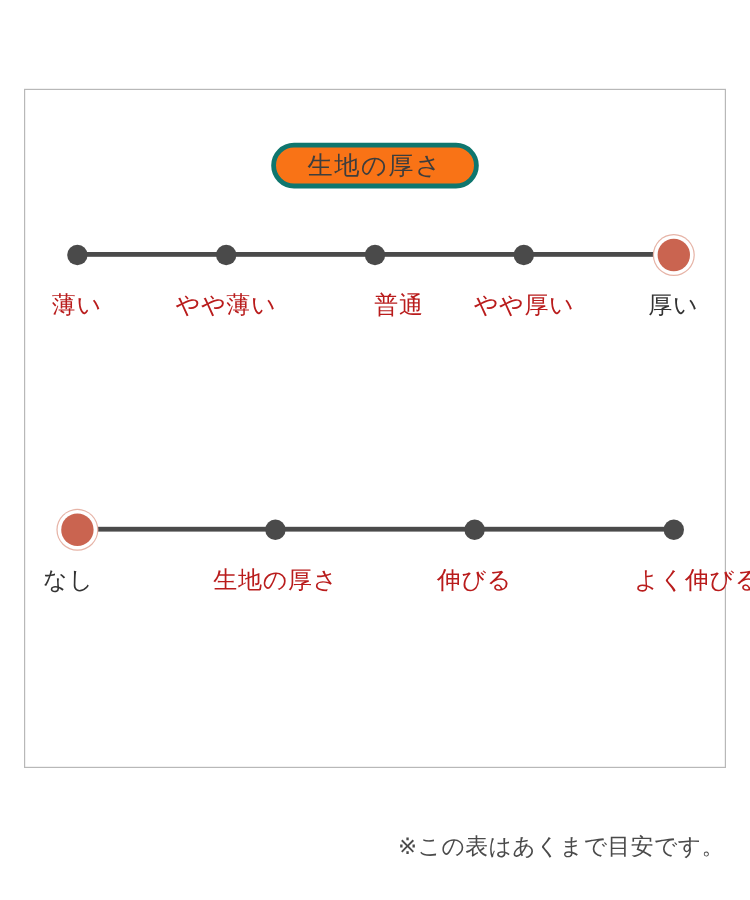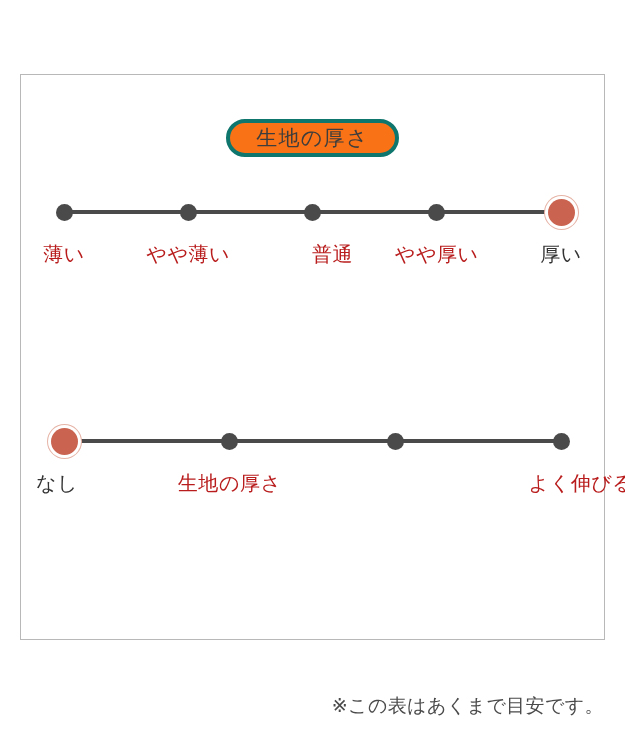--- a/index.html
+++ b/index.html
@@ -180,19 +180,20 @@
       <div class="stop" style="left: 374.333px;">
         <span class="dot"></span>
       </div>
       <div class="stop" style="left: 540px;">
         <span class="dot"></span>
       </div>
     </div>
     <div class="label-row">
       <span class="scale-label active" style="left: 36px;">なし</span>
       <span class="scale-label" style="left: 208.667px;">生地の厚さ</span>
+      <span class="scale-label" style="left: 374.333px;">伸びる</span>
       <span class="scale-label" style="left: 560px;">よく伸びる</span>
     </div>
   </div>
 
 </div>
 
 <div id="footnote">※この表はあくまで目安です。</div>
 
 </body></html>

